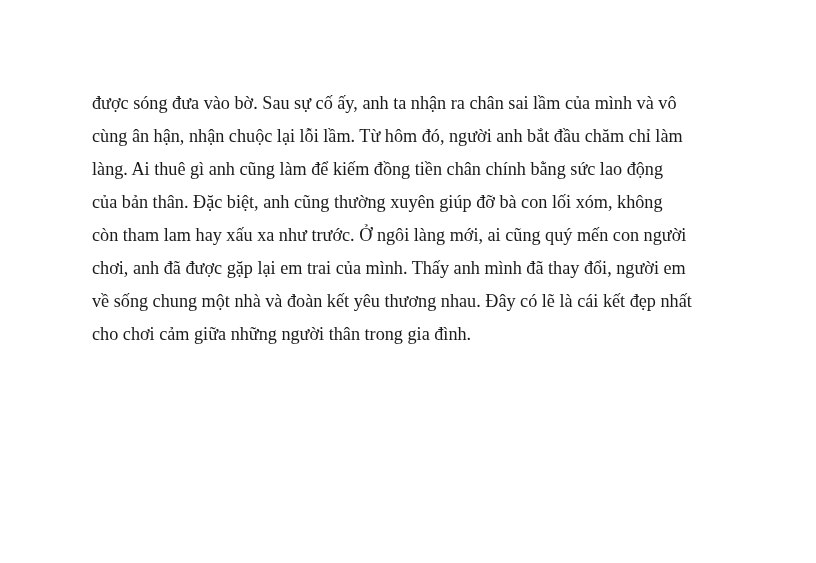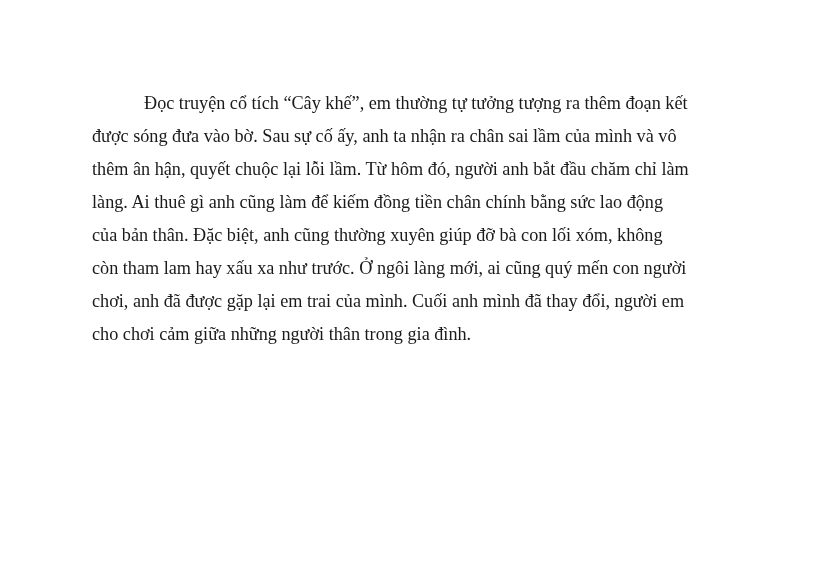--- a/index.html
+++ b/index.html
@@ -19,22 +19,22 @@
     line-height: 33px;
     white-space: nowrap;
   }
   .line.indent { padding-left: 52px; }
 </style>
 </head>
 <body>
 
 <div class="page">
   <div>
-    <span class="line indent">Đọc truyện cổ tích “Cây khế”, em thường tự tưởng tượng ra thêm đoạn kết</span>
     <span class="line">được sóng đưa vào bờ. Sau sự cố ấy, anh ta nhận ra chân sai lầm của mình và vô</span>
-    <span class="line">thêm ân hận, quyết chuộc lại lỗi lầm. Từ hôm đó, người anh bắt đầu chăm chỉ làm</span>
+    <span class="line">cùng ân hận, nhận chuộc lại lỗi lầm. Từ hôm đó, người anh bắt đầu chăm chỉ làm</span>
     <span class="line">làng. Ai thuê gì anh cũng làm để kiếm đồng tiền chân chính bằng sức lao động</span>
     <span class="line">của bản thân. Đặc biệt, anh cũng thường xuyên giúp đỡ bà con lối xóm, không</span>
     <span class="line">còn tham lam hay xấu xa như trước. Ở ngôi làng mới, ai cũng quý mến con người</span>
-    <span class="line">chơi, anh đã được gặp lại em trai của mình. Cuối anh mình đã thay đổi, người em</span>
+    <span class="line">chơi, anh đã được gặp lại em trai của mình. Thấy anh mình đã thay đổi, người em</span>
+    <span class="line">về sống chung một nhà và đoàn kết yêu thương nhau. Đây có lẽ là cái kết đẹp nhất</span>
     <span class="line">cho chơi cảm giữa những người thân trong gia đình.</span>
   </div>
 </div>
 
 </body></html>

